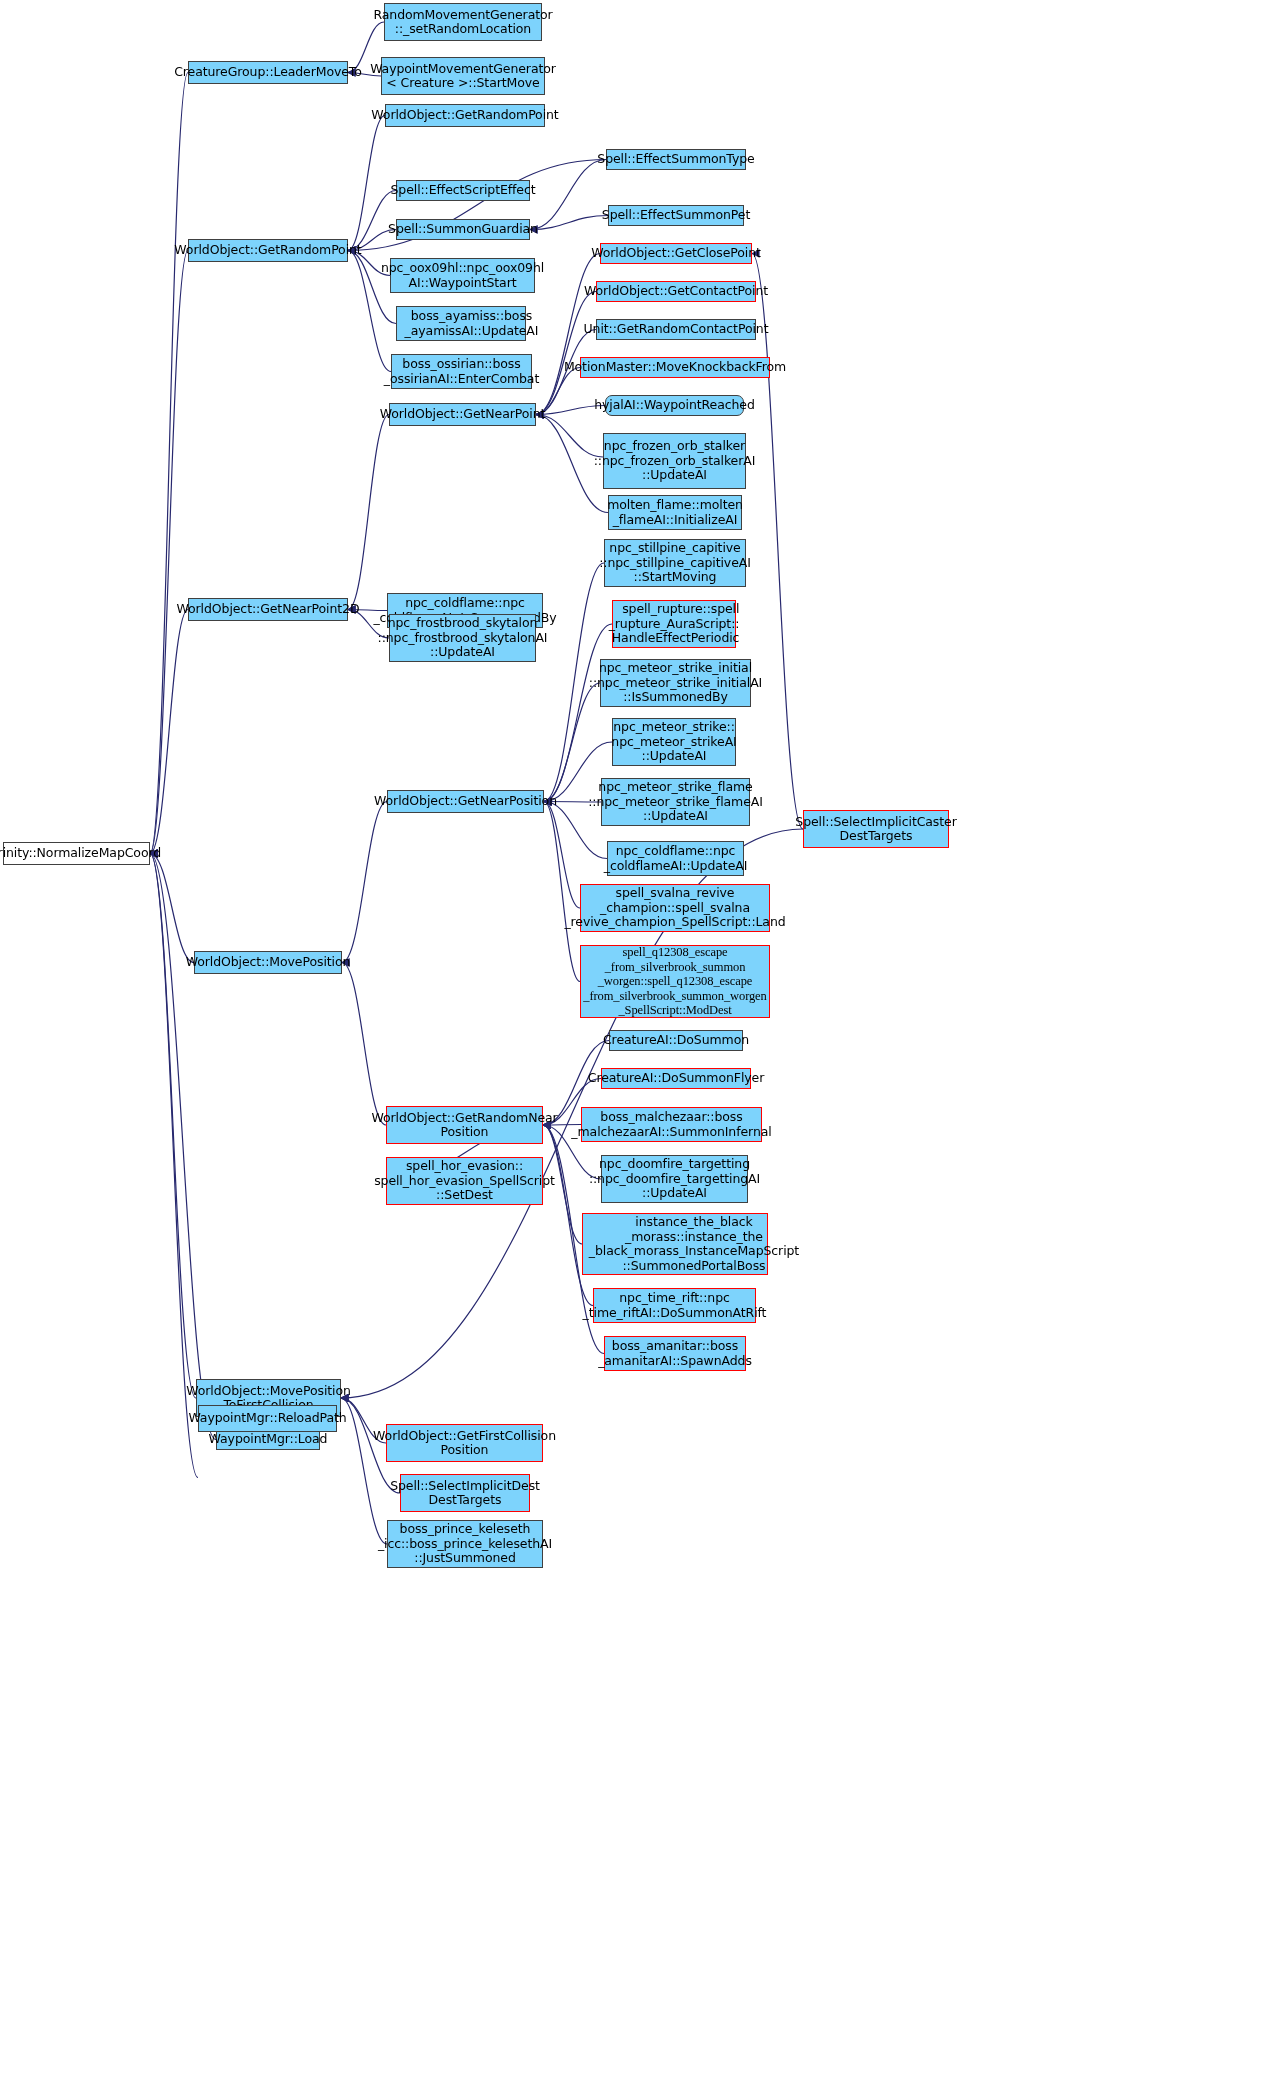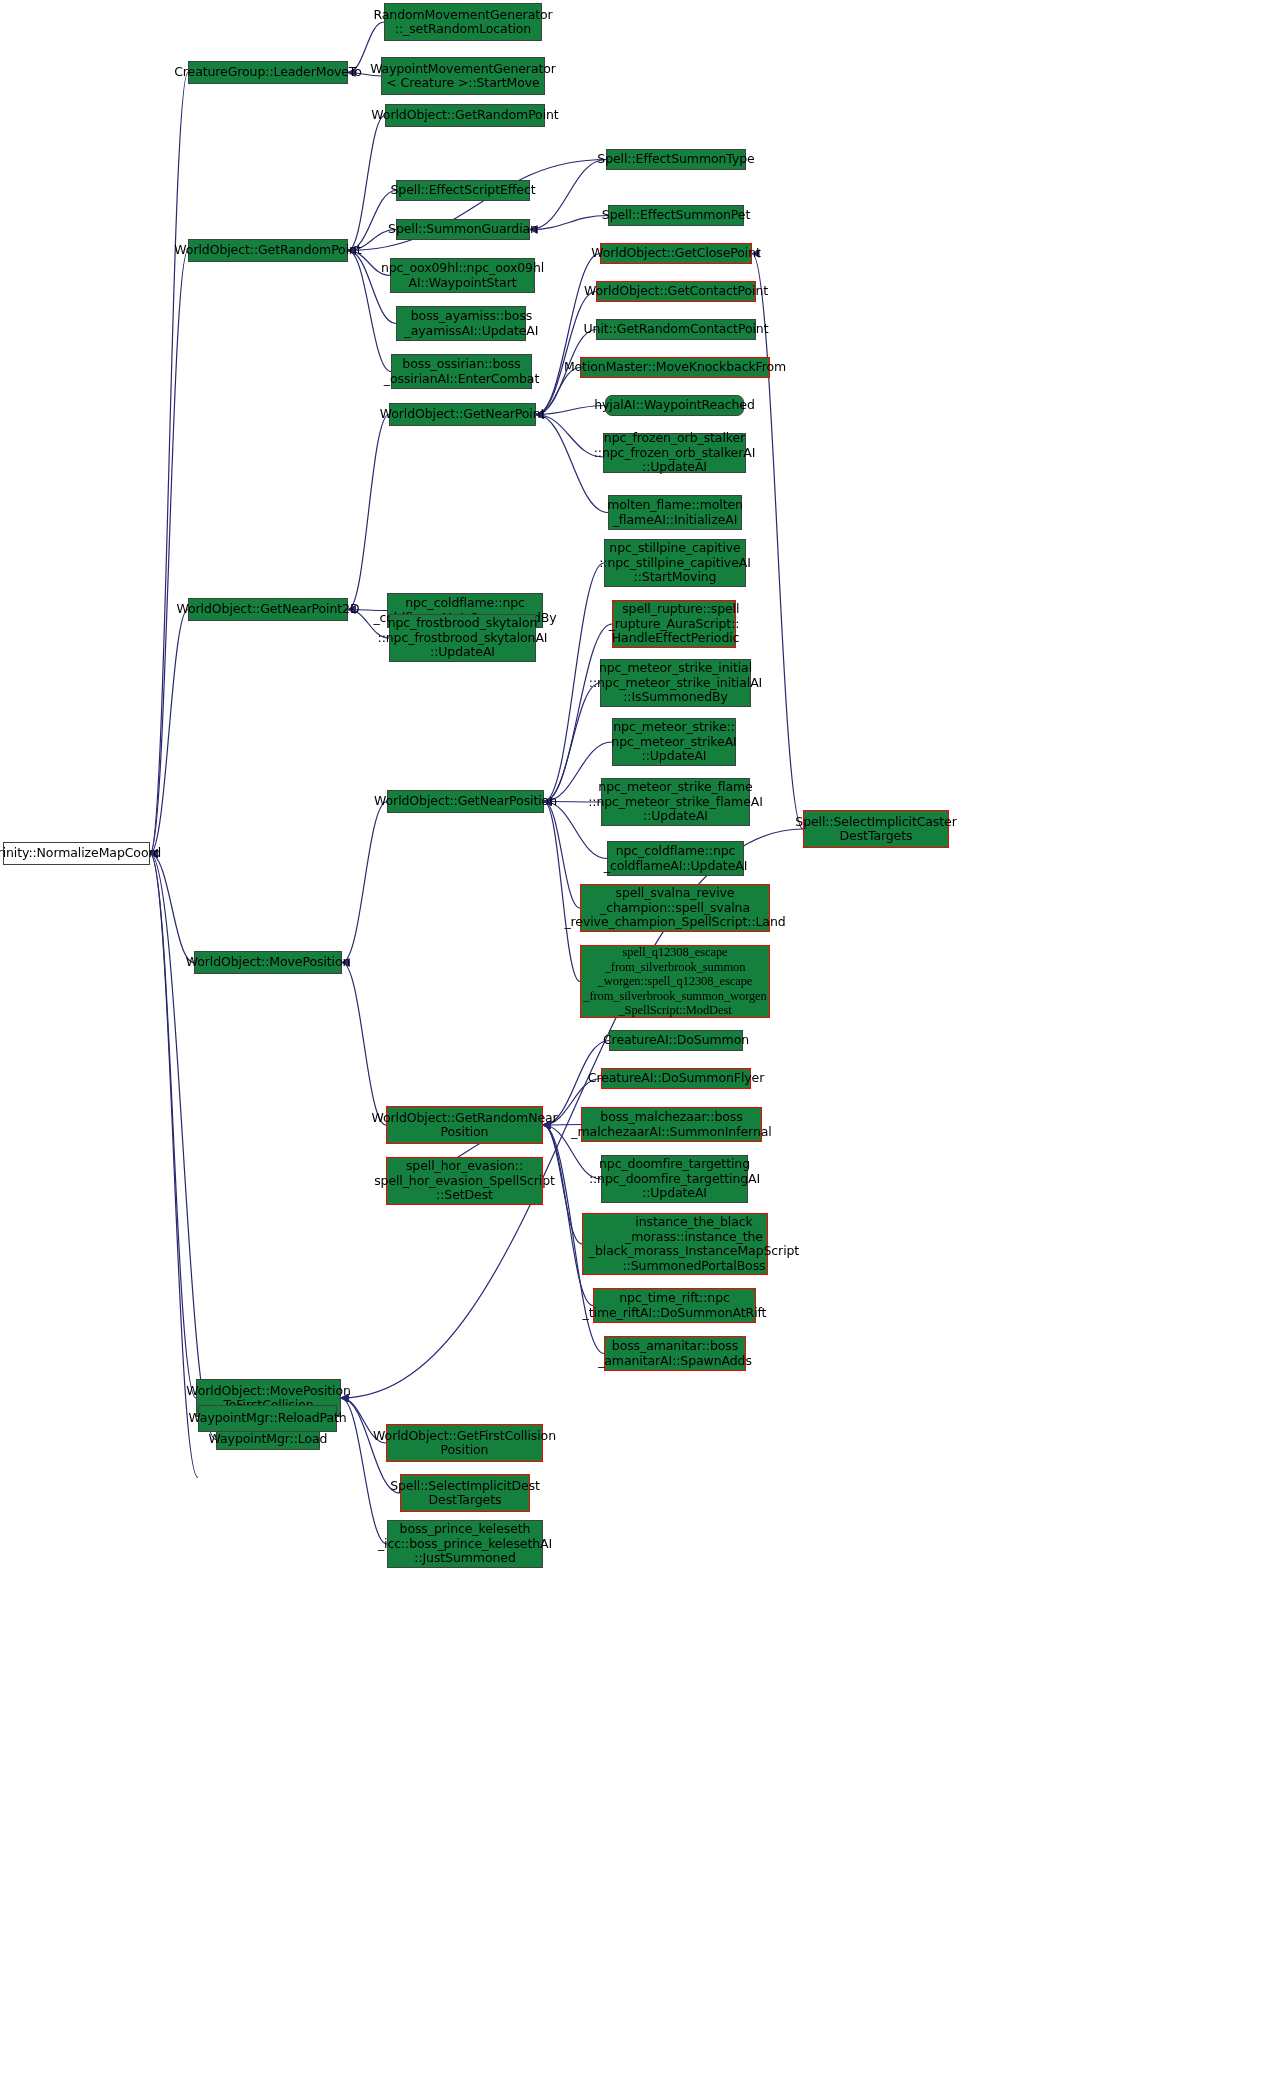--- a/index.html
+++ b/index.html
@@ -23,21 +23,21 @@
     height: 2092px;
     pointer-events: none;
   }
   .node {
     position: absolute;
     box-sizing: border-box;
     display: flex;
     align-items: center;
     justify-content: center;
     text-align: center;
-    background: #15803d;
+    background: #7dd3fc;
     border: 1px solid #404040;
     color: #000000;
     font-size: 12.5px;
     line-height: 14.5px;
     letter-spacing: -0.1px;
     white-space: pre-line;
     padding: 1px 3px;
     z-index: 5;
   }
   .node.red {
@@ -130,21 +130,21 @@
       <div class="node" style="left: 391px; top: 354px; width: 141px; height: 35px;"><span>boss_ossirian::boss
 _ossirianAI::EnterCombat</span></div>
       <div class="node" style="left: 606px; top: 149px; width: 140px; height: 21px;"><span>Spell::EffectSummonType</span></div>
       <div class="node" style="left: 608px; top: 205px; width: 136px; height: 21px;"><span>Spell::EffectSummonPet</span></div>
       <div class="node red" style="left: 600px; top: 243px; width: 152px; height: 21px;"><span>WorldObject::GetClosePoint</span></div>
       <div class="node red" style="left: 596px; top: 281px; width: 160px; height: 21px;"><span>WorldObject::GetContactPoint</span></div>
       <div class="node" style="left: 596px; top: 319px; width: 160px; height: 21px;"><span>Unit::GetRandomContactPoint</span></div>
       <div class="node red" style="left: 580px; top: 357px; width: 190px; height: 21px; justify-content: center;"><span>MotionMaster::MoveKnockbackFrom</span></div>
       <div class="node" style="left: 389px; top: 403px; width: 147px; height: 23px;"><span>WorldObject::GetNearPoint</span></div>
       <div class="node" style="left: 605px; top: 395px; width: 139px; height: 21px; border-radius: 7px;"><span>hyjalAI::WaypointReached</span></div>
-      <div class="node" style="left: 603px; top: 433px; width: 143px; height: 40px;"><span>npc_frozen_orb_stalker
+      <div class="node" style="left: 603px; top: 433px; width: 143px; height: 56px;"><span>npc_frozen_orb_stalker
 ::npc_frozen_orb_stalkerAI
 ::UpdateAI</span></div>
       <div class="node" style="left: 608px; top: 495px; width: 134px; height: 35px;"><span>molten_flame::molten
 _flameAI::InitializeAI</span></div>
       <div class="node" style="left: 188px; top: 598px; width: 160px; height: 23px;"><span>WorldObject::GetNearPoint2D</span></div>
       <div class="node" style="left: 387px; top: 593px; width: 156px; height: 35px;"><span>npc_coldflame::npc
 _coldflameAI::IsSummonedBy</span></div>
       <div class="node" style="left: 389px; top: 614px; width: 147px; height: 48px;"><span>npc_frostbrood_skytalon
 ::npc_frostbrood_skytalonAI
 ::UpdateAI</span></div>

